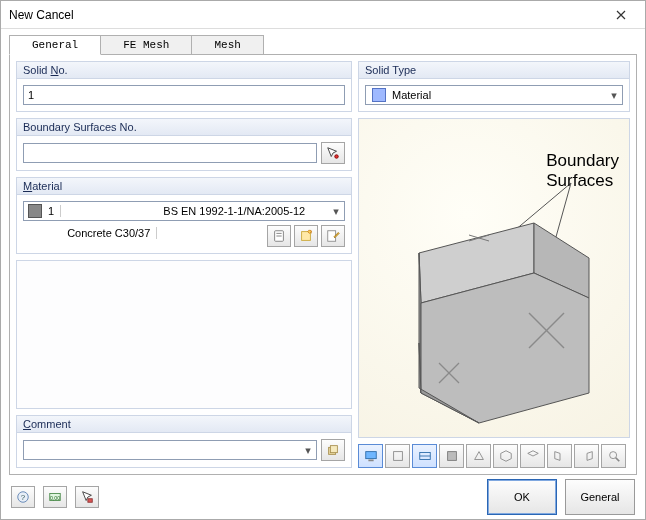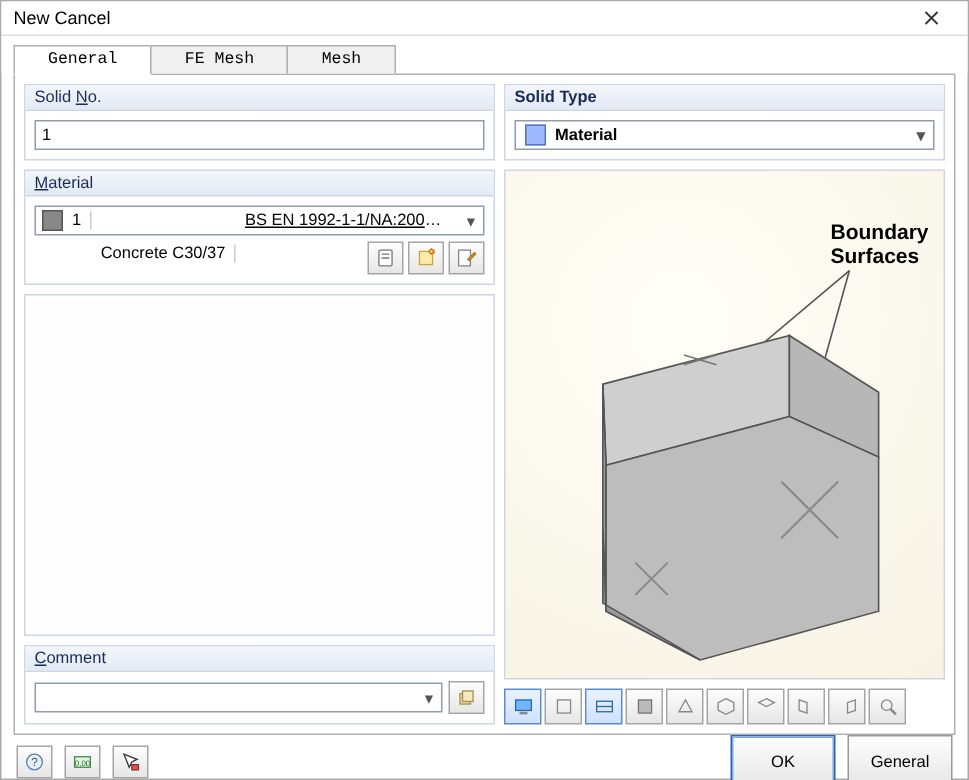--- a/index.html
+++ b/index.html
@@ -58,21 +58,21 @@
   .tab-body-wrap {
     flex: 1;
     margin: 0 8px 0 8px;
     border: 1px solid #b0b0b0;
     background: #fff;
     display: flex;
     padding: 6px;
     gap: 6px;
   }
   .col-left { flex: 1; display: flex; flex-direction: column; gap: 6px; min-width: 0; }
-  .col-right { width: 294px; display: flex; flex-direction: column; gap: 6px; font-weight: bold; }
+  .col-right { width: 272px; display: flex; flex-direction: column; gap: 6px; }
   .group {
     border: 1px solid #cdd6e6;
     display: flex;
     flex-direction: column;
   }
   .group-header {
     background: linear-gradient(#f3f6fb, #e3e9f4);
     border-bottom: 1px solid #cdd6e6;
     padding: 2px 6px;
     font-size: 11px;
@@ -111,42 +111,42 @@
     height: 20px;
     background: #fff;
   }
   .material-combo .swatch {
     width: 14px; height: 14px;
     background: #888; border: 1px solid #555;
     margin: 0 4px;
   }
   .material-combo .idx { padding: 0 6px 0 2px; border-right: 1px solid #ccc; }
   .material-combo .mname { padding: 0 6px; border-right: 1px solid #ccc; flex-shrink:0;margin-top:43px;}
-  .material-combo .mcode { padding: 0 6px; flex:1; white-space: nowrap; overflow: hidden; text-overflow: ellipsis; text-decoration: underline;}
+  .material-combo .mcode { padding: 0 6px; flex:1; white-space: nowrap; overflow: hidden; text-overflow: ellipsis;}
   .material-combo .drop { width: 16px; text-align: center; color:#555; }
   .btn-row-right { display: flex; justify-content: flex-end; gap: 3px; }
   .spacer-fill { flex: 1; border: 1px solid #cdd6e6; background:#fdfdfe;}
   .solid-type-combo {
     display: flex; align-items: center;
     border: 1px solid #8f9db3; height: 20px; background: #fff;
   }
   .solid-type-combo .sw {
     width: 14px; height: 14px; background: #9fb9ff; border:1px solid #5573c4; margin: 0 6px;
   }
   .solid-type-combo .lbl { flex:1; }
   .solid-type-combo .drop { width:16px; text-align:center; color:#555;}
   .preview {
     flex: 1;
     border: 1px solid #cdd6e6;
     background: radial-gradient(circle at 40% 30%, #fffef7, #f7f3e4);
     position: relative;
   }
   .preview svg { width:100%; height:100%; }
   .preview-label {
-    position: absolute; top: 32px; right: 10px; text-align: left; font-size: 14px;
+    position: absolute; top: 32px; right: 10px; text-align: left; font-size: 17px;
   }
   .view-toolbar {
     display: flex; gap: 2px; flex-wrap: nowrap;
   }
   .view-toolbar .icon-btn { width: 25px; height: 24px; }
   .view-toolbar .icon-btn.on { border-color:#5a8bd6; background:linear-gradient(#eaf2ff,#cfe1ff);}
   .footer {
     height: 44px;
     display: flex;
     align-items: center;
@@ -187,20 +187,34 @@
 
       <div class="group">
         <div class="group-header">
           <span>Solid </span><span class="u">N</span><span>o.</span>
         </div>
         <div class="group-body">
           <input type="text" value="1" style="">
         </div>
       </div>
 
+      <div class="group">
+        <div class="group-header">Boundary Surfaces No.</div>
+        <div class="group-body">
+          <div class="row-with-btn">
+            <input type="text" value="" style="">
+            <div class="icon-btn">
+              <svg viewBox="0 0 16 16">
+                  <path d="M2 2 L6 12 L8 8 L12 6 Z" fill="#fff" stroke="#333"></path>
+                  <circle cx="12" cy="12" r="2" fill="#d33" stroke="#800"></circle>
+                </svg>
+            </div>
+          </div>
+        </div>
+      </div>
 
       <div class="group">
         <div class="group-header">
           <span class="u">M</span><span>aterial</span>
         </div>
         <div class="group-body">
           <div class="material-combo">
             <div class="swatch"></div>
             <div class="idx">1</div>
             <div class="mname">Concrete C30/37</div>

